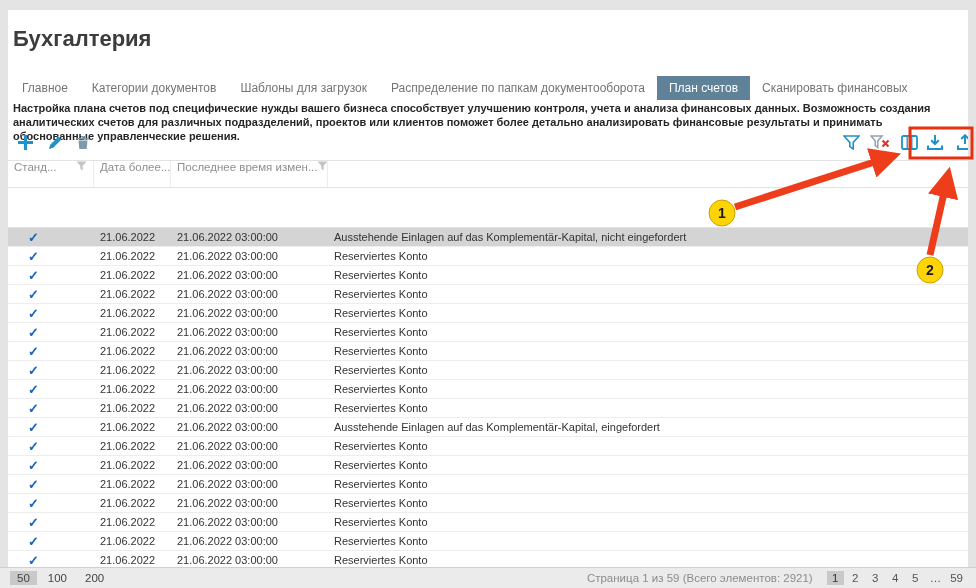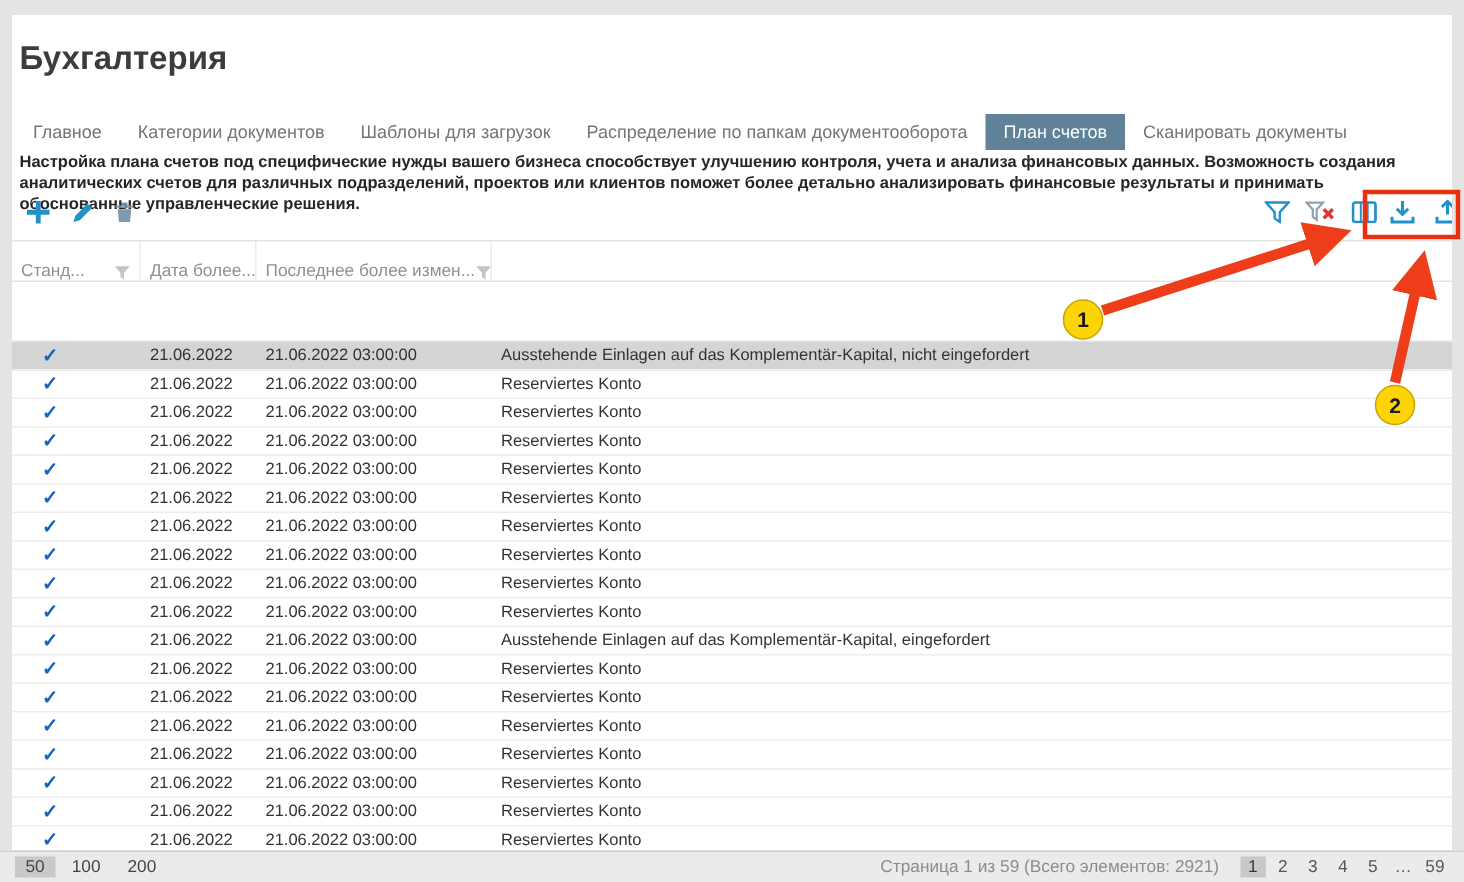--- a/index.html
+++ b/index.html
@@ -13,21 +13,21 @@
   .desc{position:absolute;left:5px;top:92px;width:948px;font-size:11px;font-weight:bold;color:#262626;line-height:1.25}
   .toolbar{position:absolute;left:5px;top:122px;width:950px;height:26px}
   .tb-btn{position:absolute;top:0;width:24px;height:24px;display:flex;align-items:center;justify-content:center;cursor:pointer}
   #btn-add{left:0}#btn-edit{left:30px}#btn-delete{left:58px}
   .searchbox{position:absolute;left:472px;top:0;width:356px;height:24px;border:1px solid #c9c9c9;border-radius:2px;display:flex;align-items:center;padding:0 7px;gap:7px;background:#fff}
   .searchbox input{border:none;outline:none;flex:1;font-size:12px;font-family:inherit;color:#333;background:transparent}
   .searchbox input::placeholder{color:#9e9e9e}
   #btn-filter{left:826px}#btn-clearfilter{left:855px}#btn-chooser{left:884px}#btn-download{left:910px}#btn-upload{left:940px}
   .table{position:absolute;left:0;top:150px;width:960px;bottom:0;overflow:hidden}
   .thead{display:flex;height:28px;align-items:stretch;border-top:1px solid #e3e3e3;border-bottom:1px solid #e3e3e3;color:#8f8f8f;font-size:11.5px}
-  .th{display:flex;align-items:flex-end;padding:0 6px;border-right:1px solid #ececec;cursor:pointer;overflow:hidden;white-space:nowrap}
+  .th{display:flex;align-items:flex-start;padding:0 6px;border-right:1px solid #ececec;cursor:pointer;overflow:hidden;white-space:nowrap}
   .th.col4{border-right:none}
   .hfunnel{margin-left:auto;display:flex;align-items:center}
   .col1{width:86px}.col2{width:77px}.col3{width:157px}.col4{flex:1}
   .filter-row{height:40px;border-bottom:1px solid #e3e3e3}
   .row{display:flex;height:19px;align-items:center;border-bottom:1px solid #ededed;font-size:11px;color:#333;cursor:pointer}
   .row.selected{background:#d4d4d4}
   .cell{padding:0 6px;white-space:nowrap;overflow:hidden}
   .check{color:#1565c0;font-weight:bold;font-size:13px;margin-left:14px;line-height:1}
   .footer{position:absolute;left:0;bottom:0;width:976px;height:21px;background:#ebebeb;border-top:1px solid #d0d0d0;display:flex;align-items:center;font-size:11.5px;color:#555;padding:0 10px}
   .sizes{display:flex;gap:4px;align-items:center}
@@ -45,21 +45,21 @@
 <div class="content">
 
   <div class="title">Бухгалтерия</div>
 
   <div class="tabs">
     <span class="tab">Главное</span>
     <span class="tab">Категории документов</span>
     <span class="tab">Шаблоны для загрузок</span>
     <span class="tab">Распределение по папкам документооборота</span>
     <span class="tab active">План счетов</span>
-    <span class="tab">Сканировать документы</span>
+    <span class="tab">Сканировать финансовых</span>
   </div>
 
   <div class="desc">Настройка плана счетов под специфические нужды вашего бизнеса способствует улучшению контроля, учета и анализа финансовых данных. Возможность создания аналитических счетов для различных подразделений, проектов или клиентов поможет более детально анализировать финансовые результаты и принимать обоснованные управленческие решения.</div>
 
   <div class="toolbar">
     <div class="tb-btn" id="btn-add">
       <span><svg width="19" height="19" viewBox="0 0 19 19">
             <path d="M9.5 2v15M2 9.5h15" stroke="#2191c9" stroke-width="3.2"></path>
           </svg></span>
     </div>
@@ -120,21 +120,21 @@
       </div>
       <div class="th col2">
         <span>Дата более...</span>
         <span class="hfunnel">
             <svg width="11" height="10" viewBox="0 0 11 10">
               <path d="M0.5 0.5h10L6.7 4.8v4.7L4.3 7.7V4.8L0.5 0.5z" fill="#c4c4c4"></path>
             </svg>
           </span>
       </div>
       <div class="th col3">
-        <span>Последнее более измен...</span>
+        <span>Последнее время измен...</span>
         <span class="hfunnel">
             <svg width="11" height="10" viewBox="0 0 11 10">
               <path d="M0.5 0.5h10L6.7 4.8v4.7L4.3 7.7V4.8L0.5 0.5z" fill="#c4c4c4"></path>
             </svg>
           </span>
       </div>
     </div>
     <div class="filter-row"></div>
     <div>
         <div class="row selected">

